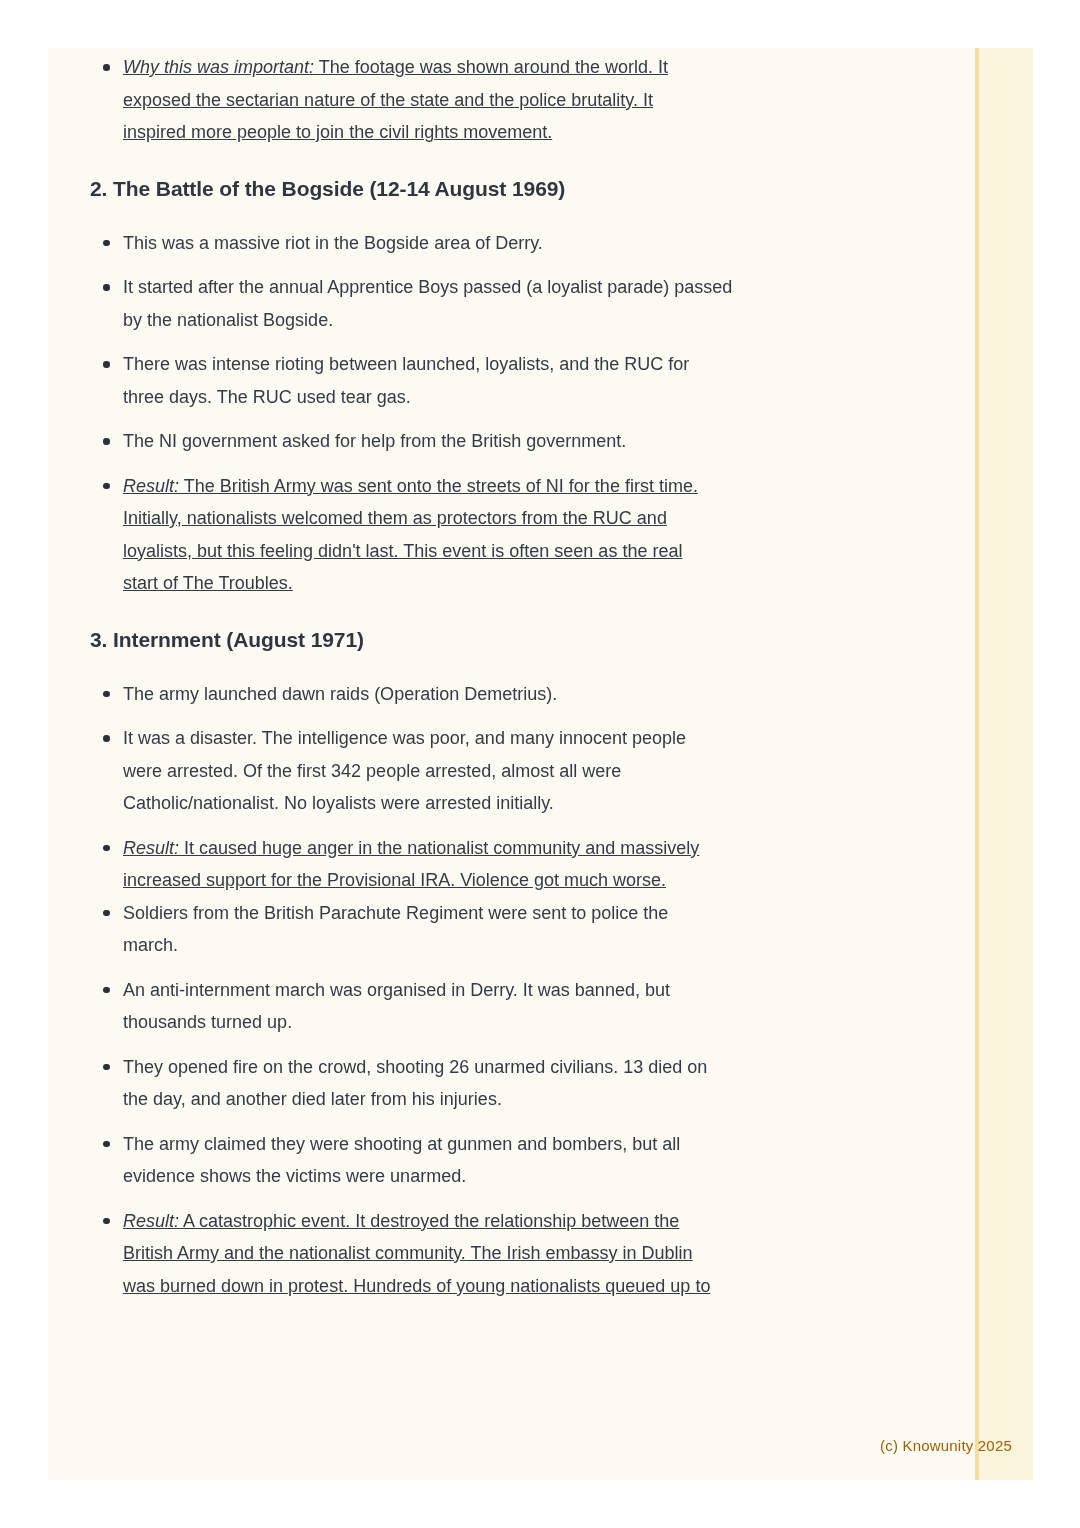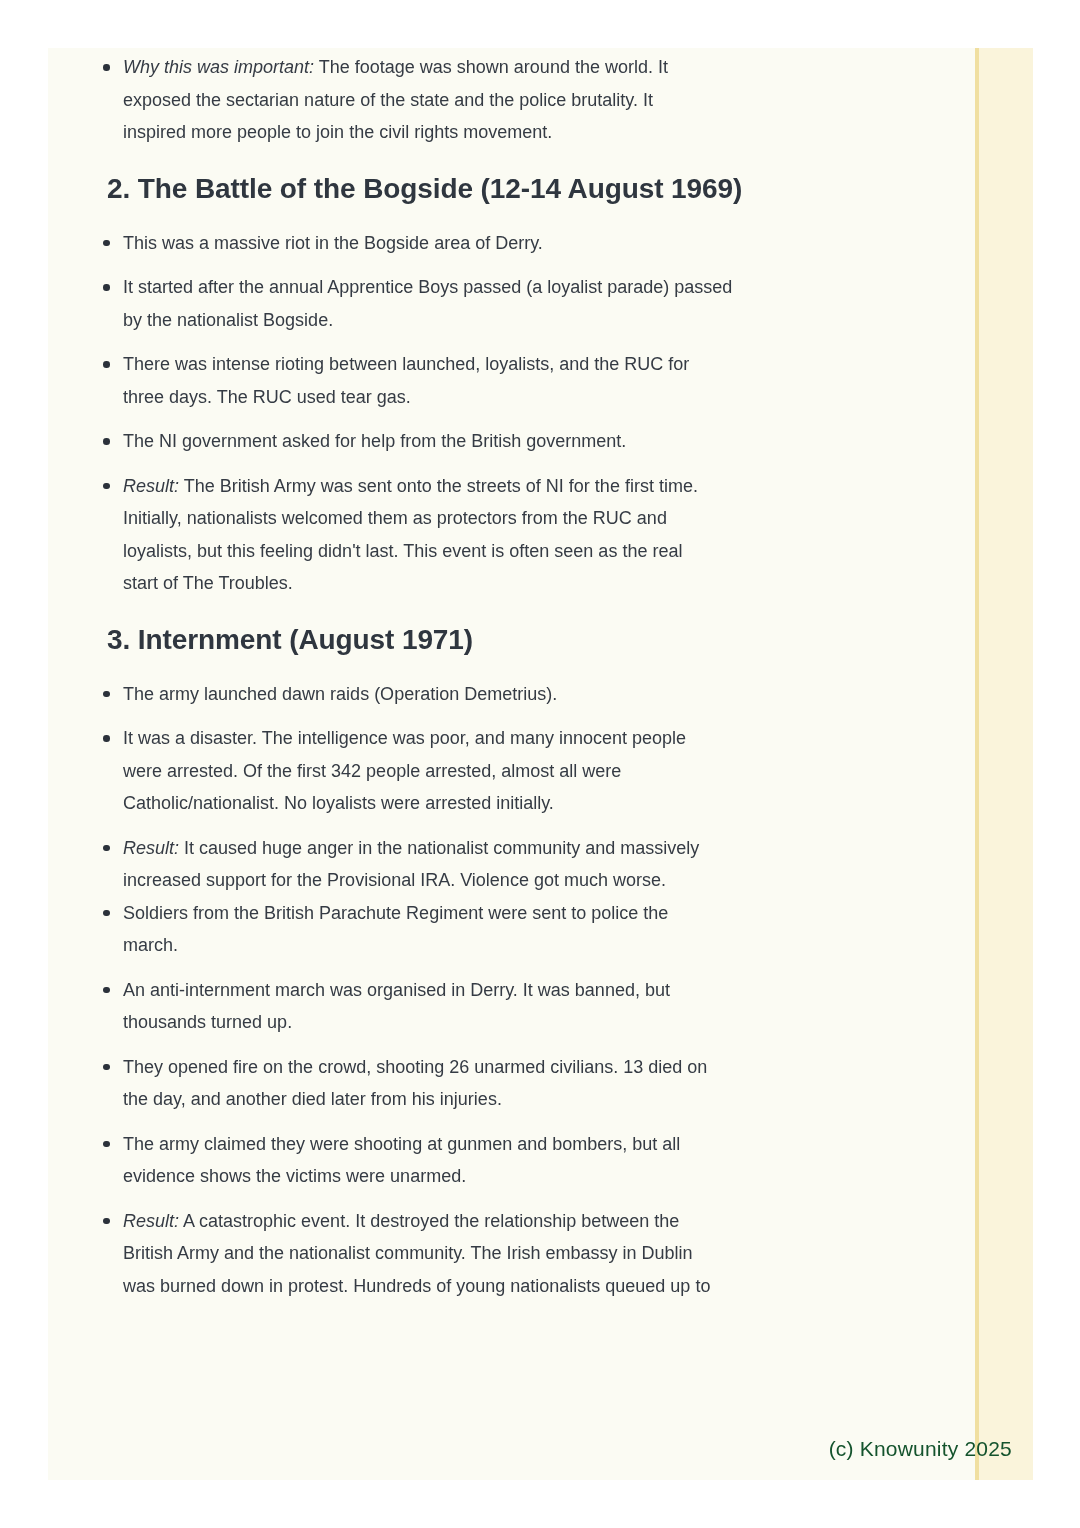--- a/index.html
+++ b/index.html
@@ -46,48 +46,49 @@
     padding: 0 0 0 33px;
   }
   .doc-content li {
     position: relative;
     line-height: 32.5px;
     margin: 0 0 12px 0;
     white-space: pre-wrap;
   }
   .doc-content li:last-child {
     margin-bottom: 0;
+    text-decoration: underline;
   }
   .doc-content li::before {
     content: "";
     position: absolute;
     left: -20px;
     top: 13px;
     width: 6.5px;
     height: 6.5px;
     border-radius: 50%;
     background: #2b313a;
   }
   .doc-content h3 {
-    font-size: 28px;
+    font-size: 21px;
     line-height: 30px;
     font-weight: 700;
     color: #2f363f;
-    margin: 25px 0 23px 17px;
+    margin: 25px 0 23px 0;
     letter-spacing: -0.1px;
     white-space: pre-wrap;
   }
   .seg-italic { font-style: italic; }
   .seg-bold   { font-weight: 700; }
   .watermark {
     position: absolute;
     top: 1437px;
     right: 68px;
-    font-size: 21px;
-    color: #14532d;
+    font-size: 15px;
+    color: #a16207;
     z-index: 5;
     letter-spacing: 0.2px;
   }
 </style>
 </head>
 <body>
 
 <div class="doc-page">
   <div class="doc-content">
       <ul>

